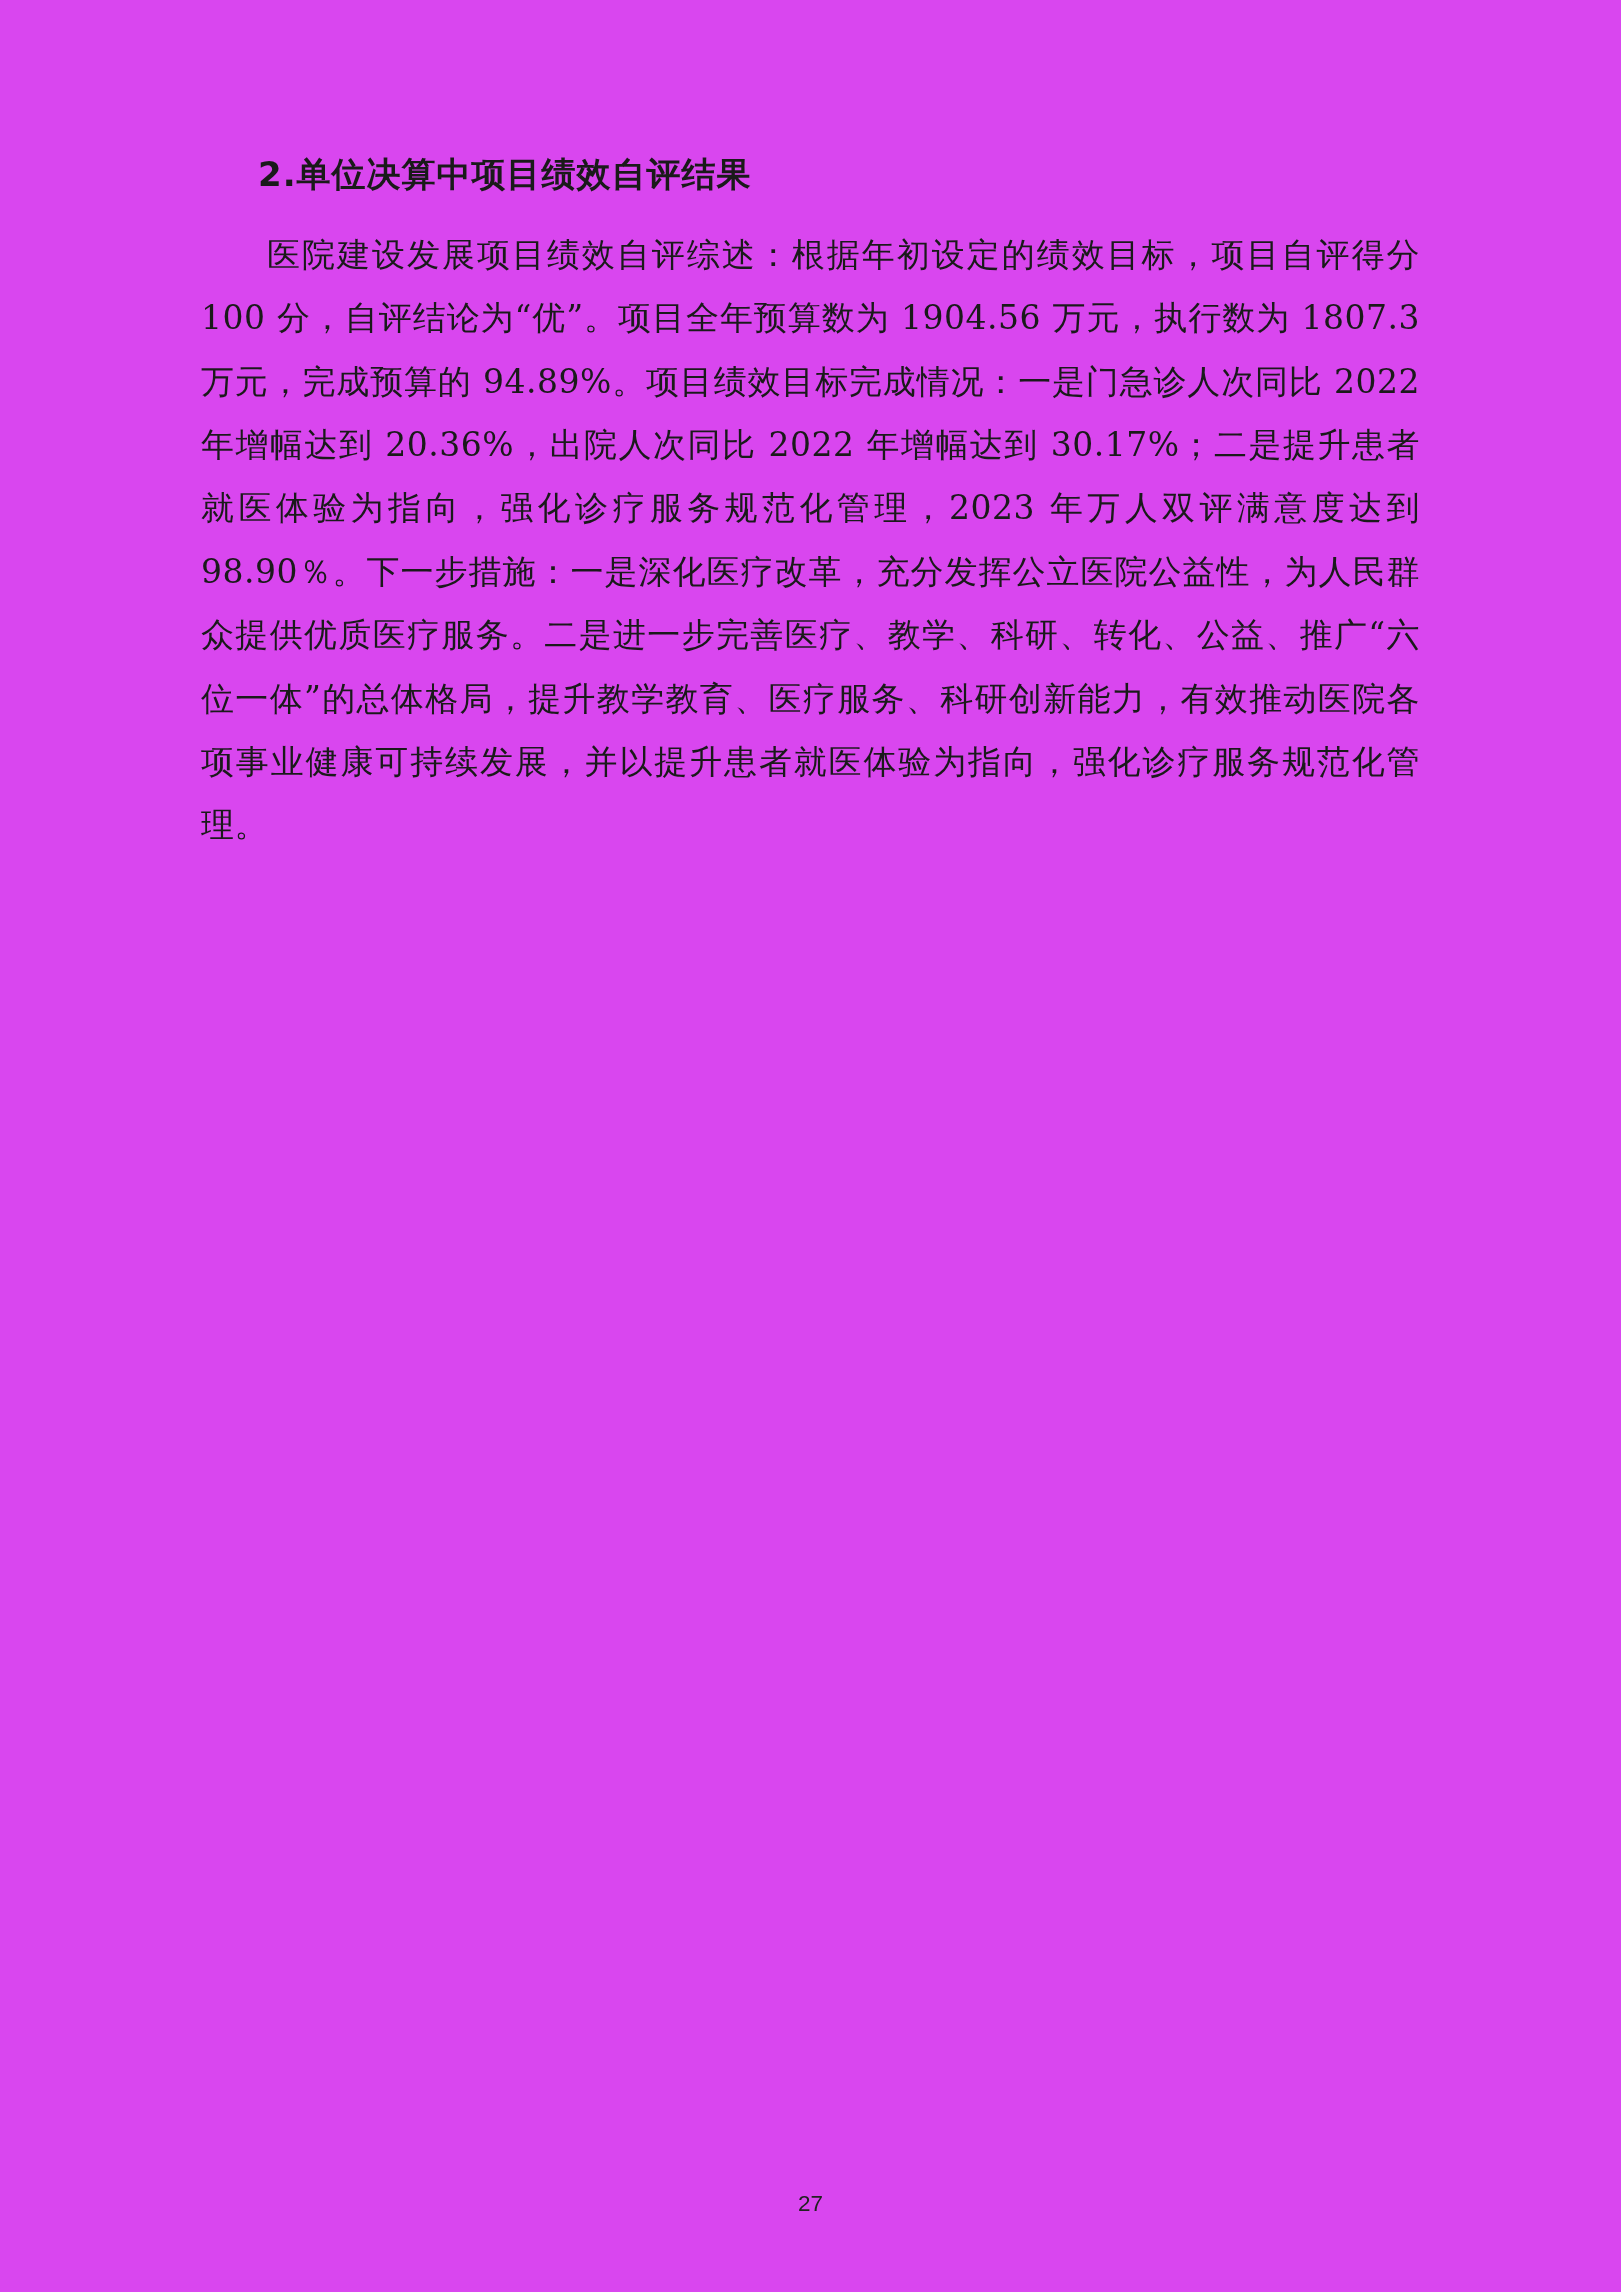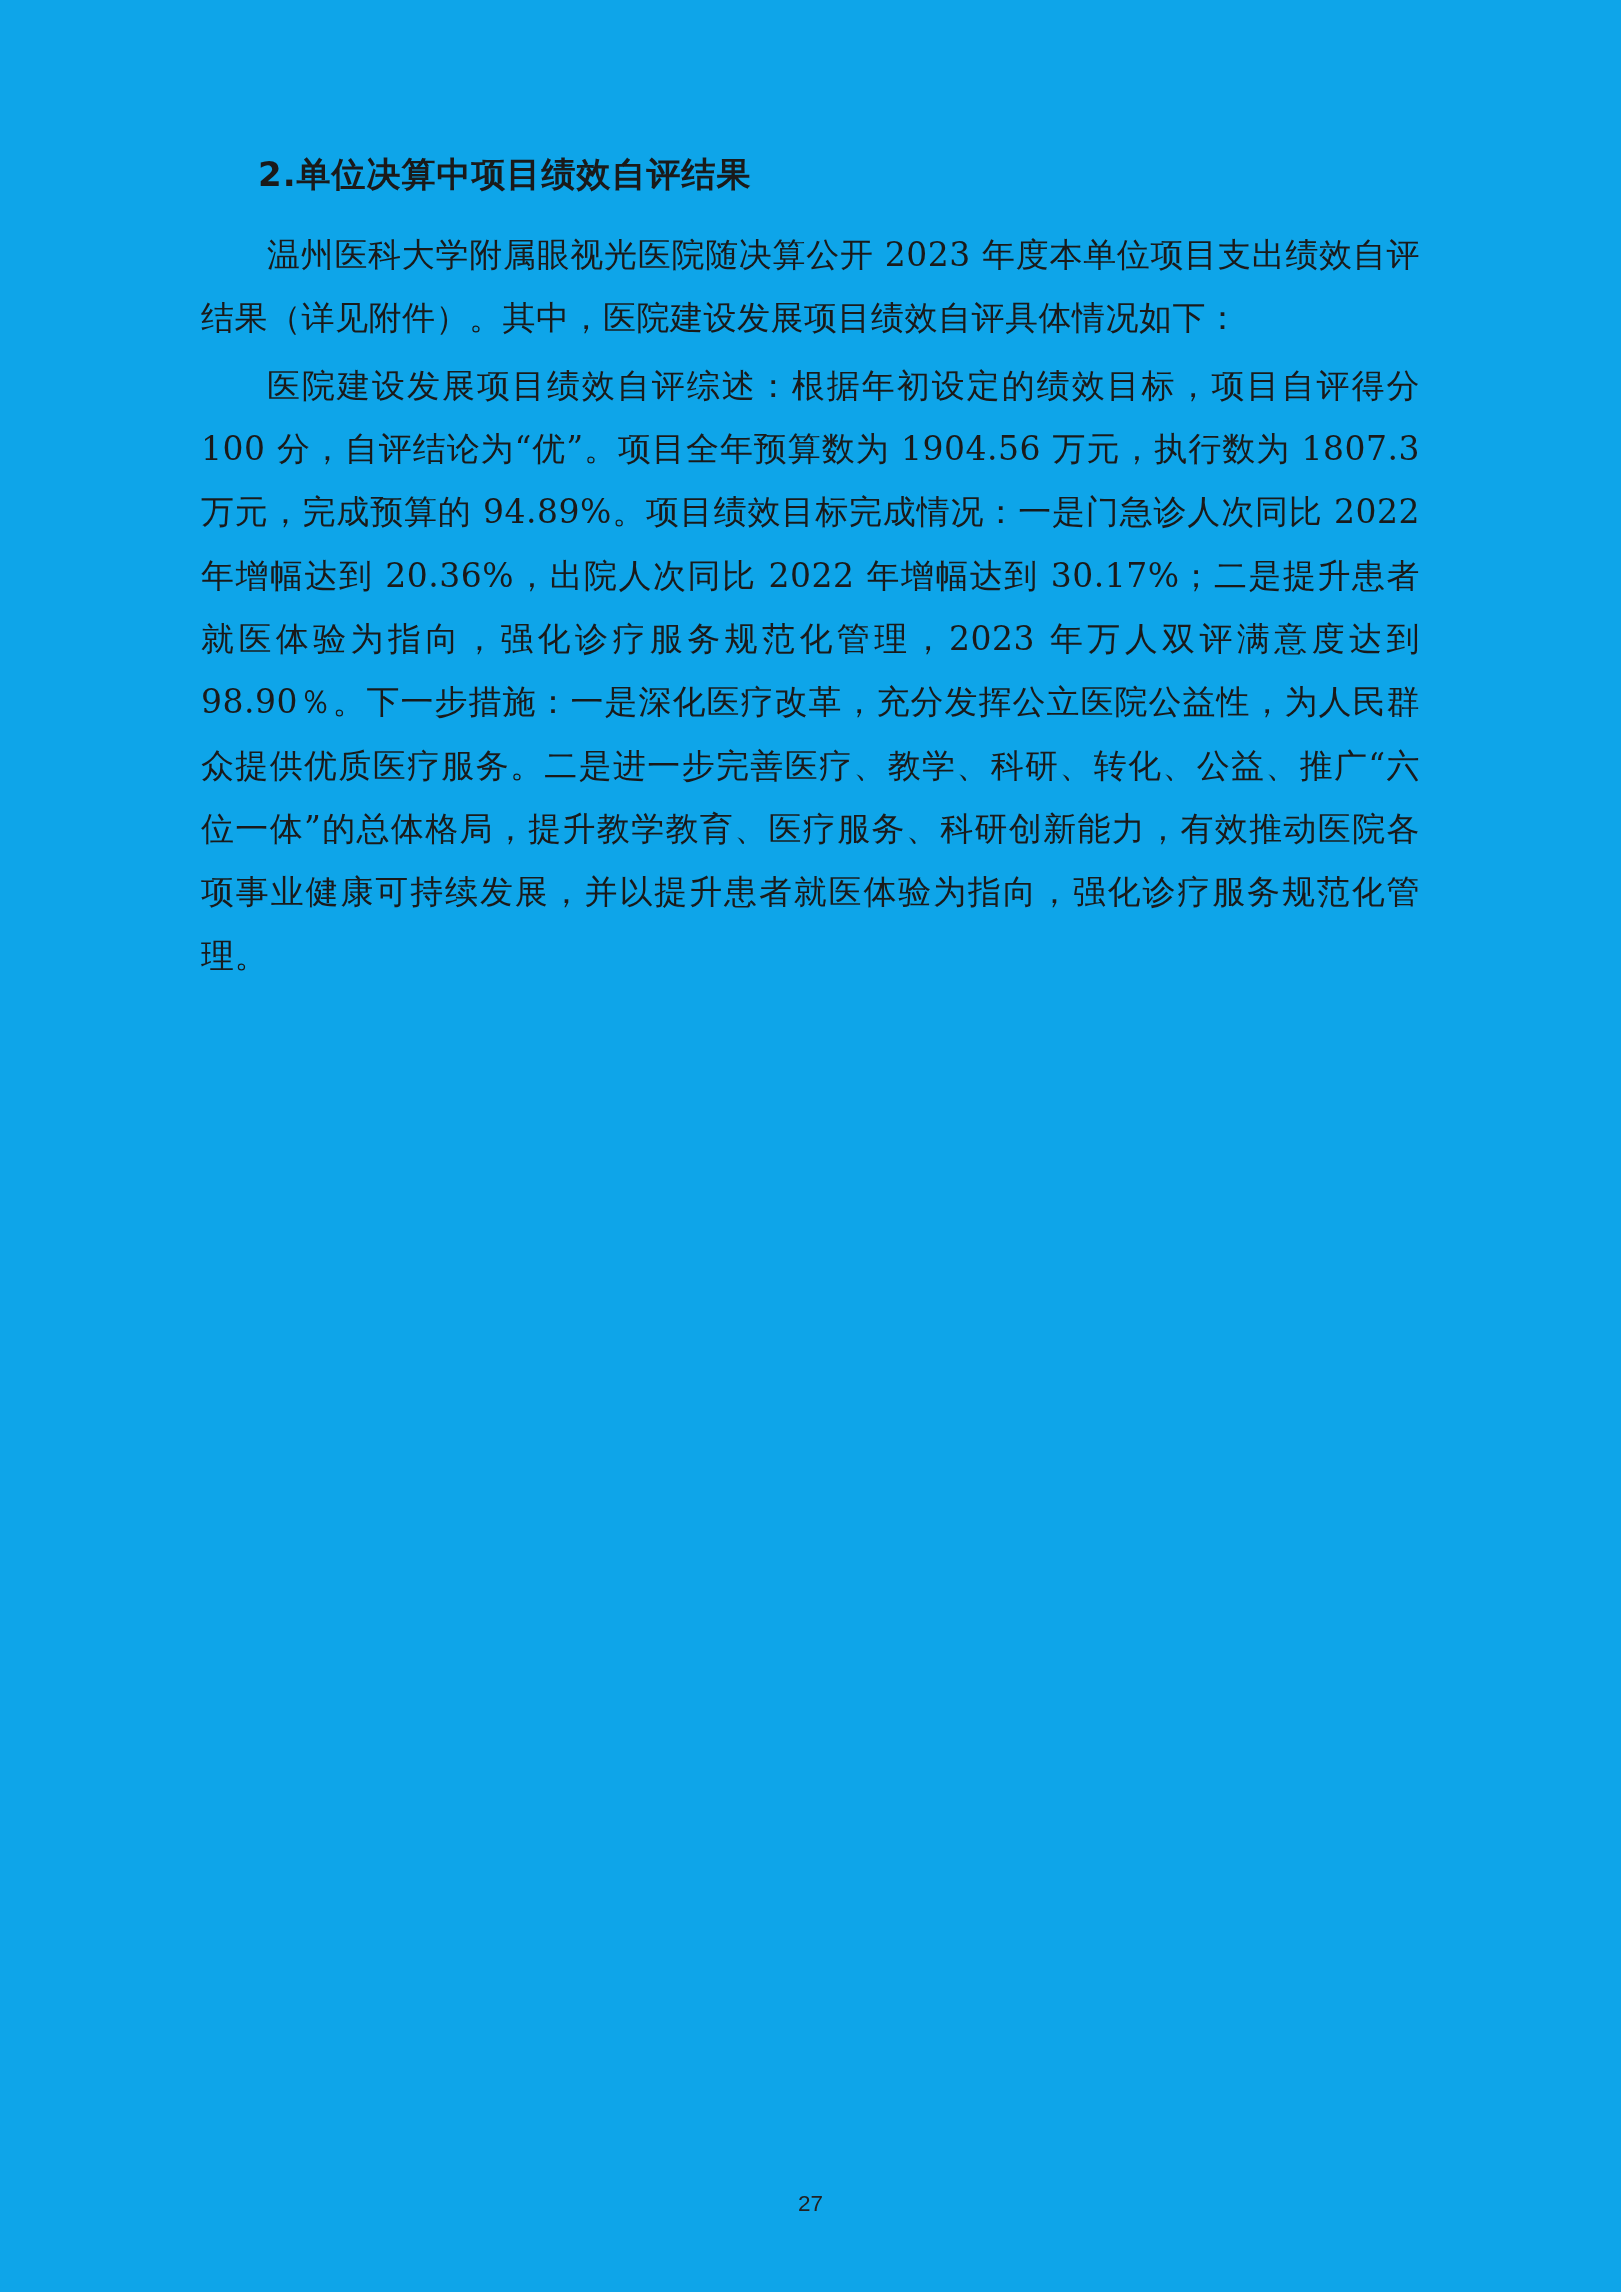--- a/index.html
+++ b/index.html
@@ -14,21 +14,21 @@
     color: #1a1a1a;
     position: relative;
     overflow: hidden;
   }
   .page {
     box-sizing: border-box;
     width: 1621px;
     height: 2293px;
     padding: 147px 201px 88px 201px;
     position: relative;
-    background: #0ea5e9;
+    background: #d946ef;
   }
   .doc-heading {
     font-size: 34px;
     font-weight: bold;
     letter-spacing: 1px;
     margin: 0 0 21.6px 0;
     padding-left: 57px;
     line-height: 1.6;
     font-family: "DejaVu Sans", "Liberation Sans", sans-serif;
   }
@@ -52,20 +52,19 @@
     font-family: Liberation Sans, sans-serif;
   }
 </style>
 </head>
 <body>
 
 <div class="page">
 
   <h2 class="doc-heading">2.单位决算中项目绩效自评结果</h2>
 
-  <p class="doc-paragraph">温州医科大学附属眼视光医院随决算公开 2023 年度本单位项目支出绩效自评结果（详见附件）。其中，医院建设发展项目绩效自评具体情况如下：</p>
 
   <p class="doc-paragraph">医院建设发展项目绩效自评综述：根据年初设定的绩效目标，项目自评得分 100 分，自评结论为“优”。项目全年预算数为 1904.56 万元，执行数为 1807.3 万元，完成预算的 94.89%。项目绩效目标完成情况：一是门急诊人次同比 2022 年增幅达到 20.36%，出院人次同比 2022 年增幅达到 30.17%；二是提升患者就医体验为指向，强化诊疗服务规范化管理，2023 年万人双评满意度达到 98.90％。下一步措施：一是深化医疗改革，充分发挥公立医院公益性，为人民群众提供优质医疗服务。二是进一步完善医疗、教学、科研、转化、公益、推广“六位一体”的总体格局，提升教学教育、医疗服务、科研创新能力，有效推动医院各项事业健康可持续发展，并以提升患者就医体验为指向，强化诊疗服务规范化管理。</p>
 
   <div class="page-number">27</div>
 
 </div>
 
 
 </body></html>

